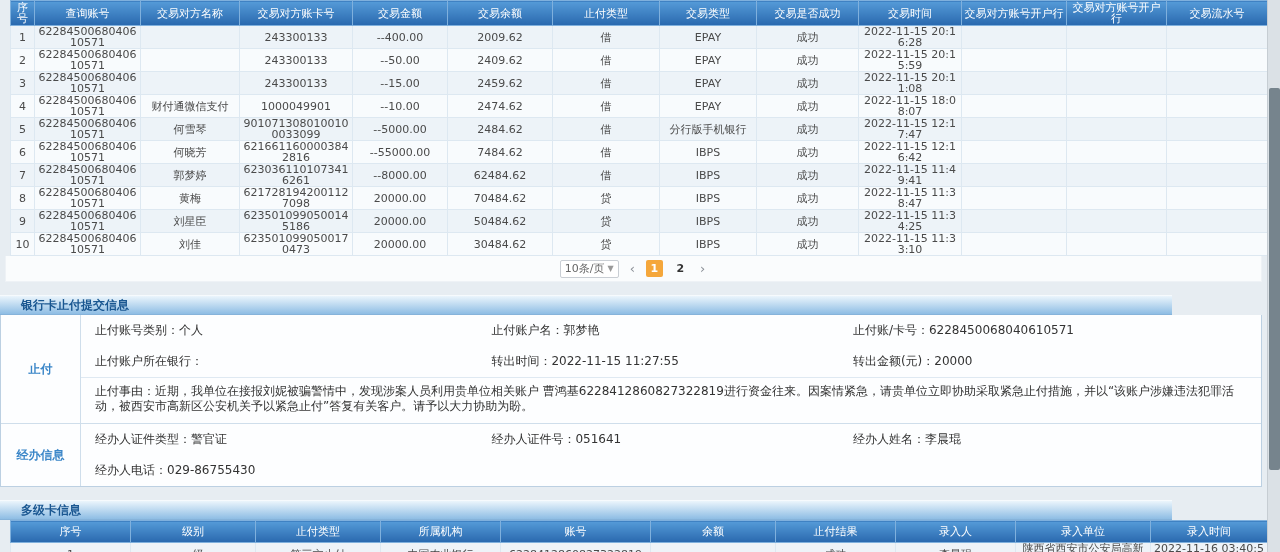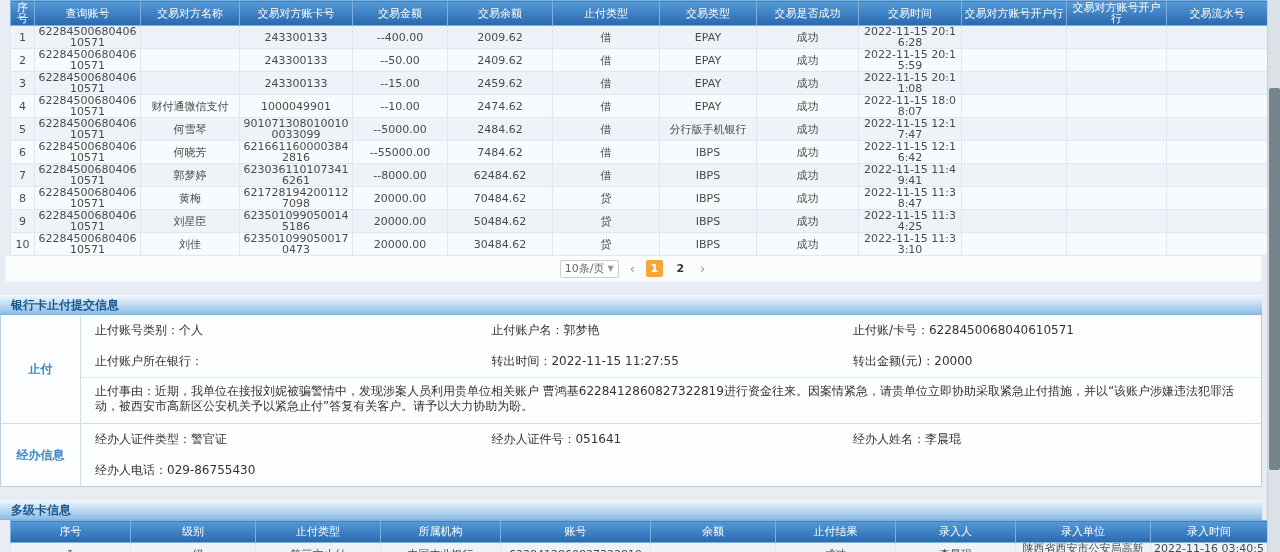--- a/index.html
+++ b/index.html
@@ -53,26 +53,26 @@
   .pg-num {
     min-width:17px; height:17px; line-height:17px; text-align:center;
     color:#333; font-weight:bold; cursor:pointer; border-radius:2px;
   }
   .pg-num.active { background:#f5a73b; color:#fff; }
 
   .gap { height:13px; }
 
   
   .titlebar {
-    width:1262px; height:20px; line-height:19px;
+    width:1172px; height:20px; line-height:19px;
     background:linear-gradient(#ebf5fc,#8ebde4);
     border-top:1px solid #f6fafd;
     border-bottom:1px solid #86b3da;
     color:#1a5791; font-size:12px; font-weight:bold;
-    padding-left:11px;
+    padding-left:21px;
   }
 
   
   .panel {
     width:1262px; background:#fdfeff;
     border:1px solid #bcd0e2; border-top:none;
     font-size:12px; color:#333;
   }
   .prow { display:flex; }
   .prow.g1 { border-bottom:1px solid #cfdeeb; }

